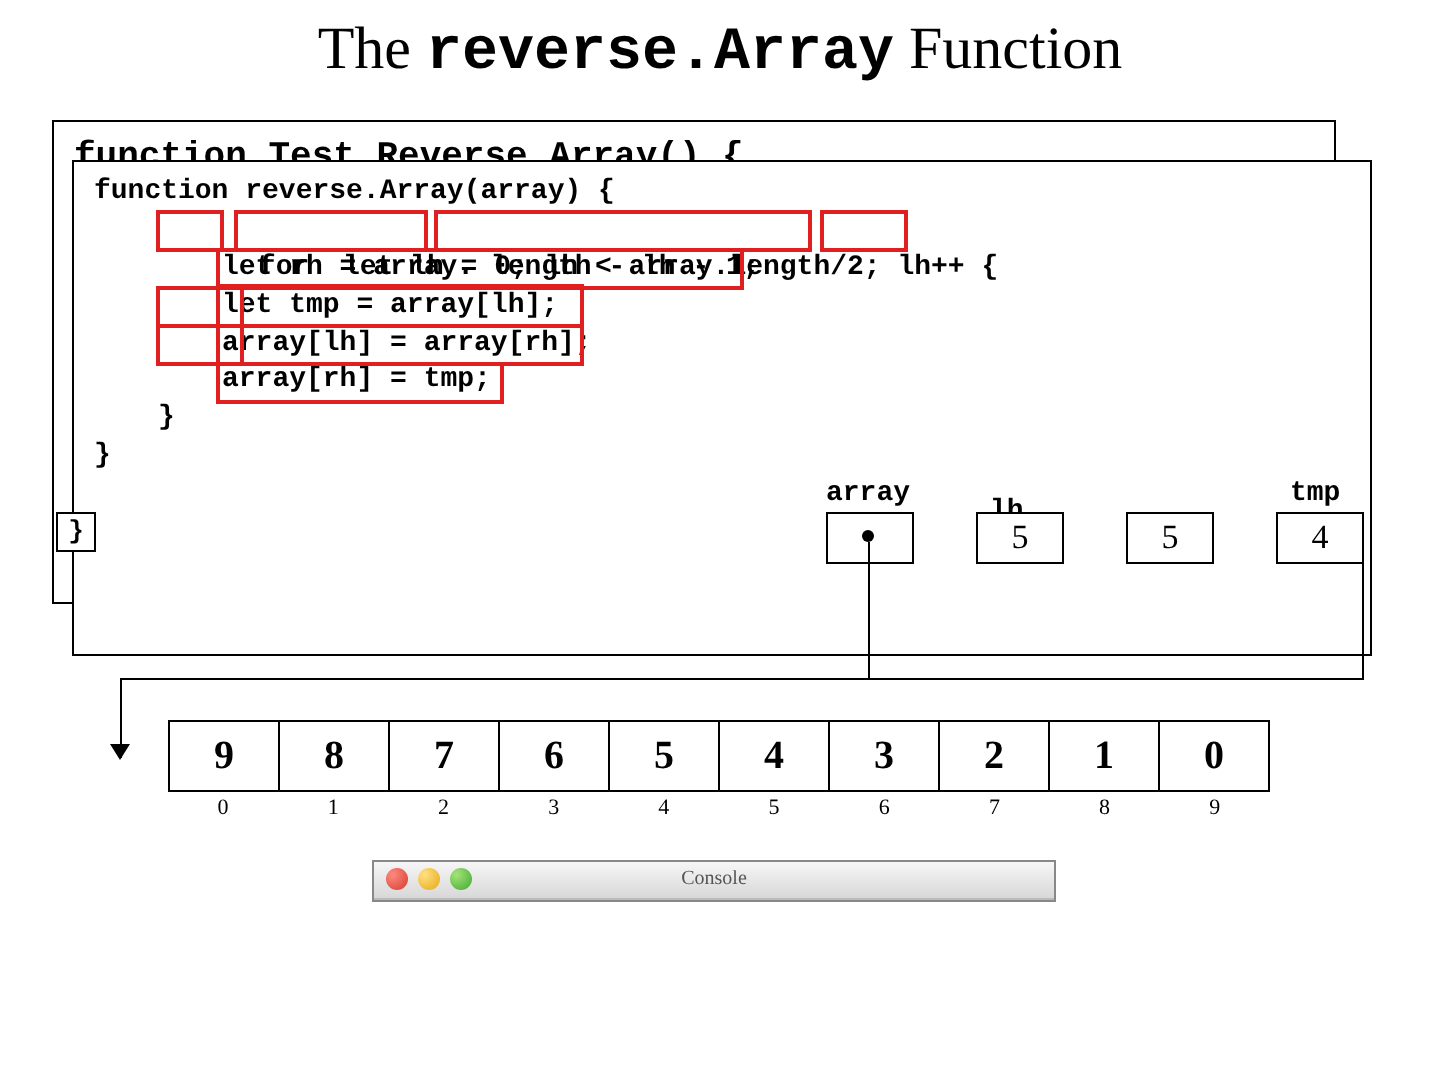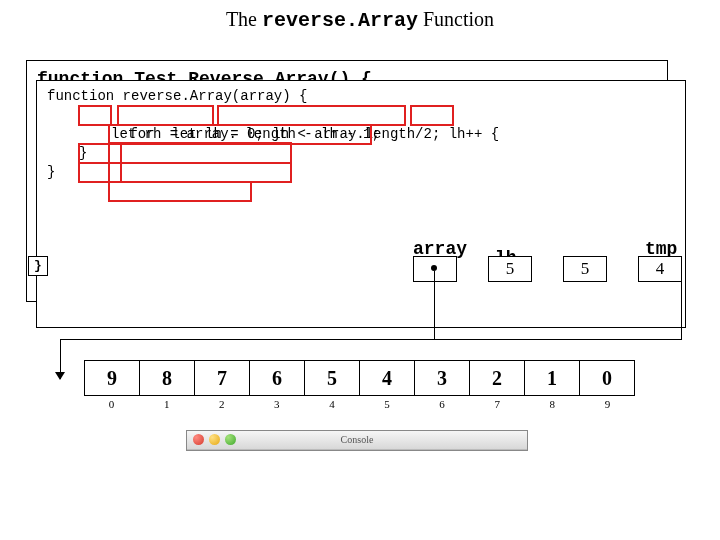--- a/index.html
+++ b/index.html
@@ -1,32 +1,32 @@
 <!DOCTYPE html>
 <html><head>
 <meta charset="utf-8">
 <style>
   html,body{margin:0;padding:0;background:#fff}
   body{width:720px;height:540px;position:relative;font-family:Georgia,'Times New Roman',serif;overflow:hidden}
   .mono{font-family:'Courier New',Courier,monospace}
-  .title{position:absolute;top:8px;left:0;width:720px;text-align:center;font-size:20px}
+  .title{position:absolute;top:8px;left:0;width:720px;text-align:center;font-size:30px}
   .title .kw{font-weight:bold}
   
   .codewin{position:absolute;border:1px solid #000;background:#fff}
   .back{left:26px;top:60px;width:640px;height:240px}
   .back-inner{padding:6px 2px 8px 10px;font-size:18px;font-weight:bold}
   .front{left:36px;top:80px;width:648px;height:246px}
-  .front-inner{padding:6px 2px 8px 10px;font-size:14px;font-weight:normal}
+  .front-inner{padding:6px 2px 8px 10px;font-size:14px;font-weight:bold}
   .codeln{white-space:pre;line-height:1.35em;position:relative;height:1.35em}
   .ind1{padding-left:32px}
   .ind2{padding-left:64px}
   
   .hl{position:absolute;border:2px solid #e02020;pointer-events:none}
   
-  .varlabel{position:absolute;font-family:'Courier New',monospace;font-size:18px;font-weight:bold}
+  .varlabel{position:absolute;font-family:'Courier New',monospace;font-size:14px;font-weight:bold}
   .varbox{position:absolute;border:1px solid #000;background:#fff;height:24px;width:42px;text-align:center;font-size:17px;line-height:24px}
   
   .arr{position:absolute;left:84px;top:360px;width:551px;height:36px;display:flex}
   .cell{flex:1;border:1px solid #000;border-left:none;text-align:center;font-size:20px;font-weight:bold;line-height:34px;font-family:Georgia,serif}
   .cell:first-child{border-left:1px solid #000}
   .idx{position:absolute;left:84px;top:398px;width:551px;display:flex}
   .idxn{flex:1;text-align:center;font-size:11px;font-family:Georgia,serif}
   
   .console{position:absolute;left:186px;top:430px;width:340px;border:1px solid #888;background:#be185d}
   .titlebar{height:18px;background:linear-gradient(#f6f6f6,#d8d8d8);border-bottom:1px solid #bbb;position:relative;font-size:10px;color:#555;text-align:center;line-height:18px}
@@ -54,20 +54,23 @@
   </div>
 </div>
 
 <div class="codewin front">
   <div class="front-inner mono">
     <div class="codeln">function reverse.Array(array) {</div>
     <div class="codeln ind1">
       <span>for</span>  <span>let lh = 0;</span> <span>lh &lt; array.length/2;</span> <span>lh++</span><span> {</span>
     </div>
     <div class="codeln ind2">let rh = array. length - lh - 1;</div>
+    <div class="codeln ind2">let tmp = array[lh];</div>
+    <div class="codeln ind2">array[lh] = array[rh];</div>
+    <div class="codeln ind2">array[rh] = tmp;</div>
     <div class="codeln ind1">}</div>
     <div class="codeln">}</div>
   </div>
 </div>
 
 <div style="position:absolute;left:28px;top:256px;width:18px;height:18px;border:1px solid #000;background:#fff;font-family:'Courier New',monospace;font-weight:bold;font-size:13px;text-align:center;line-height:17px">}</div>
 
 <div class="hl" style="left:78px;top:105px;width:30px;height:17px"></div>
 <div class="hl" style="left:117px;top:105px;width:93px;height:17px"></div>
 <div class="hl" style="left:217px;top:105px;width:185px;height:17px"></div>

